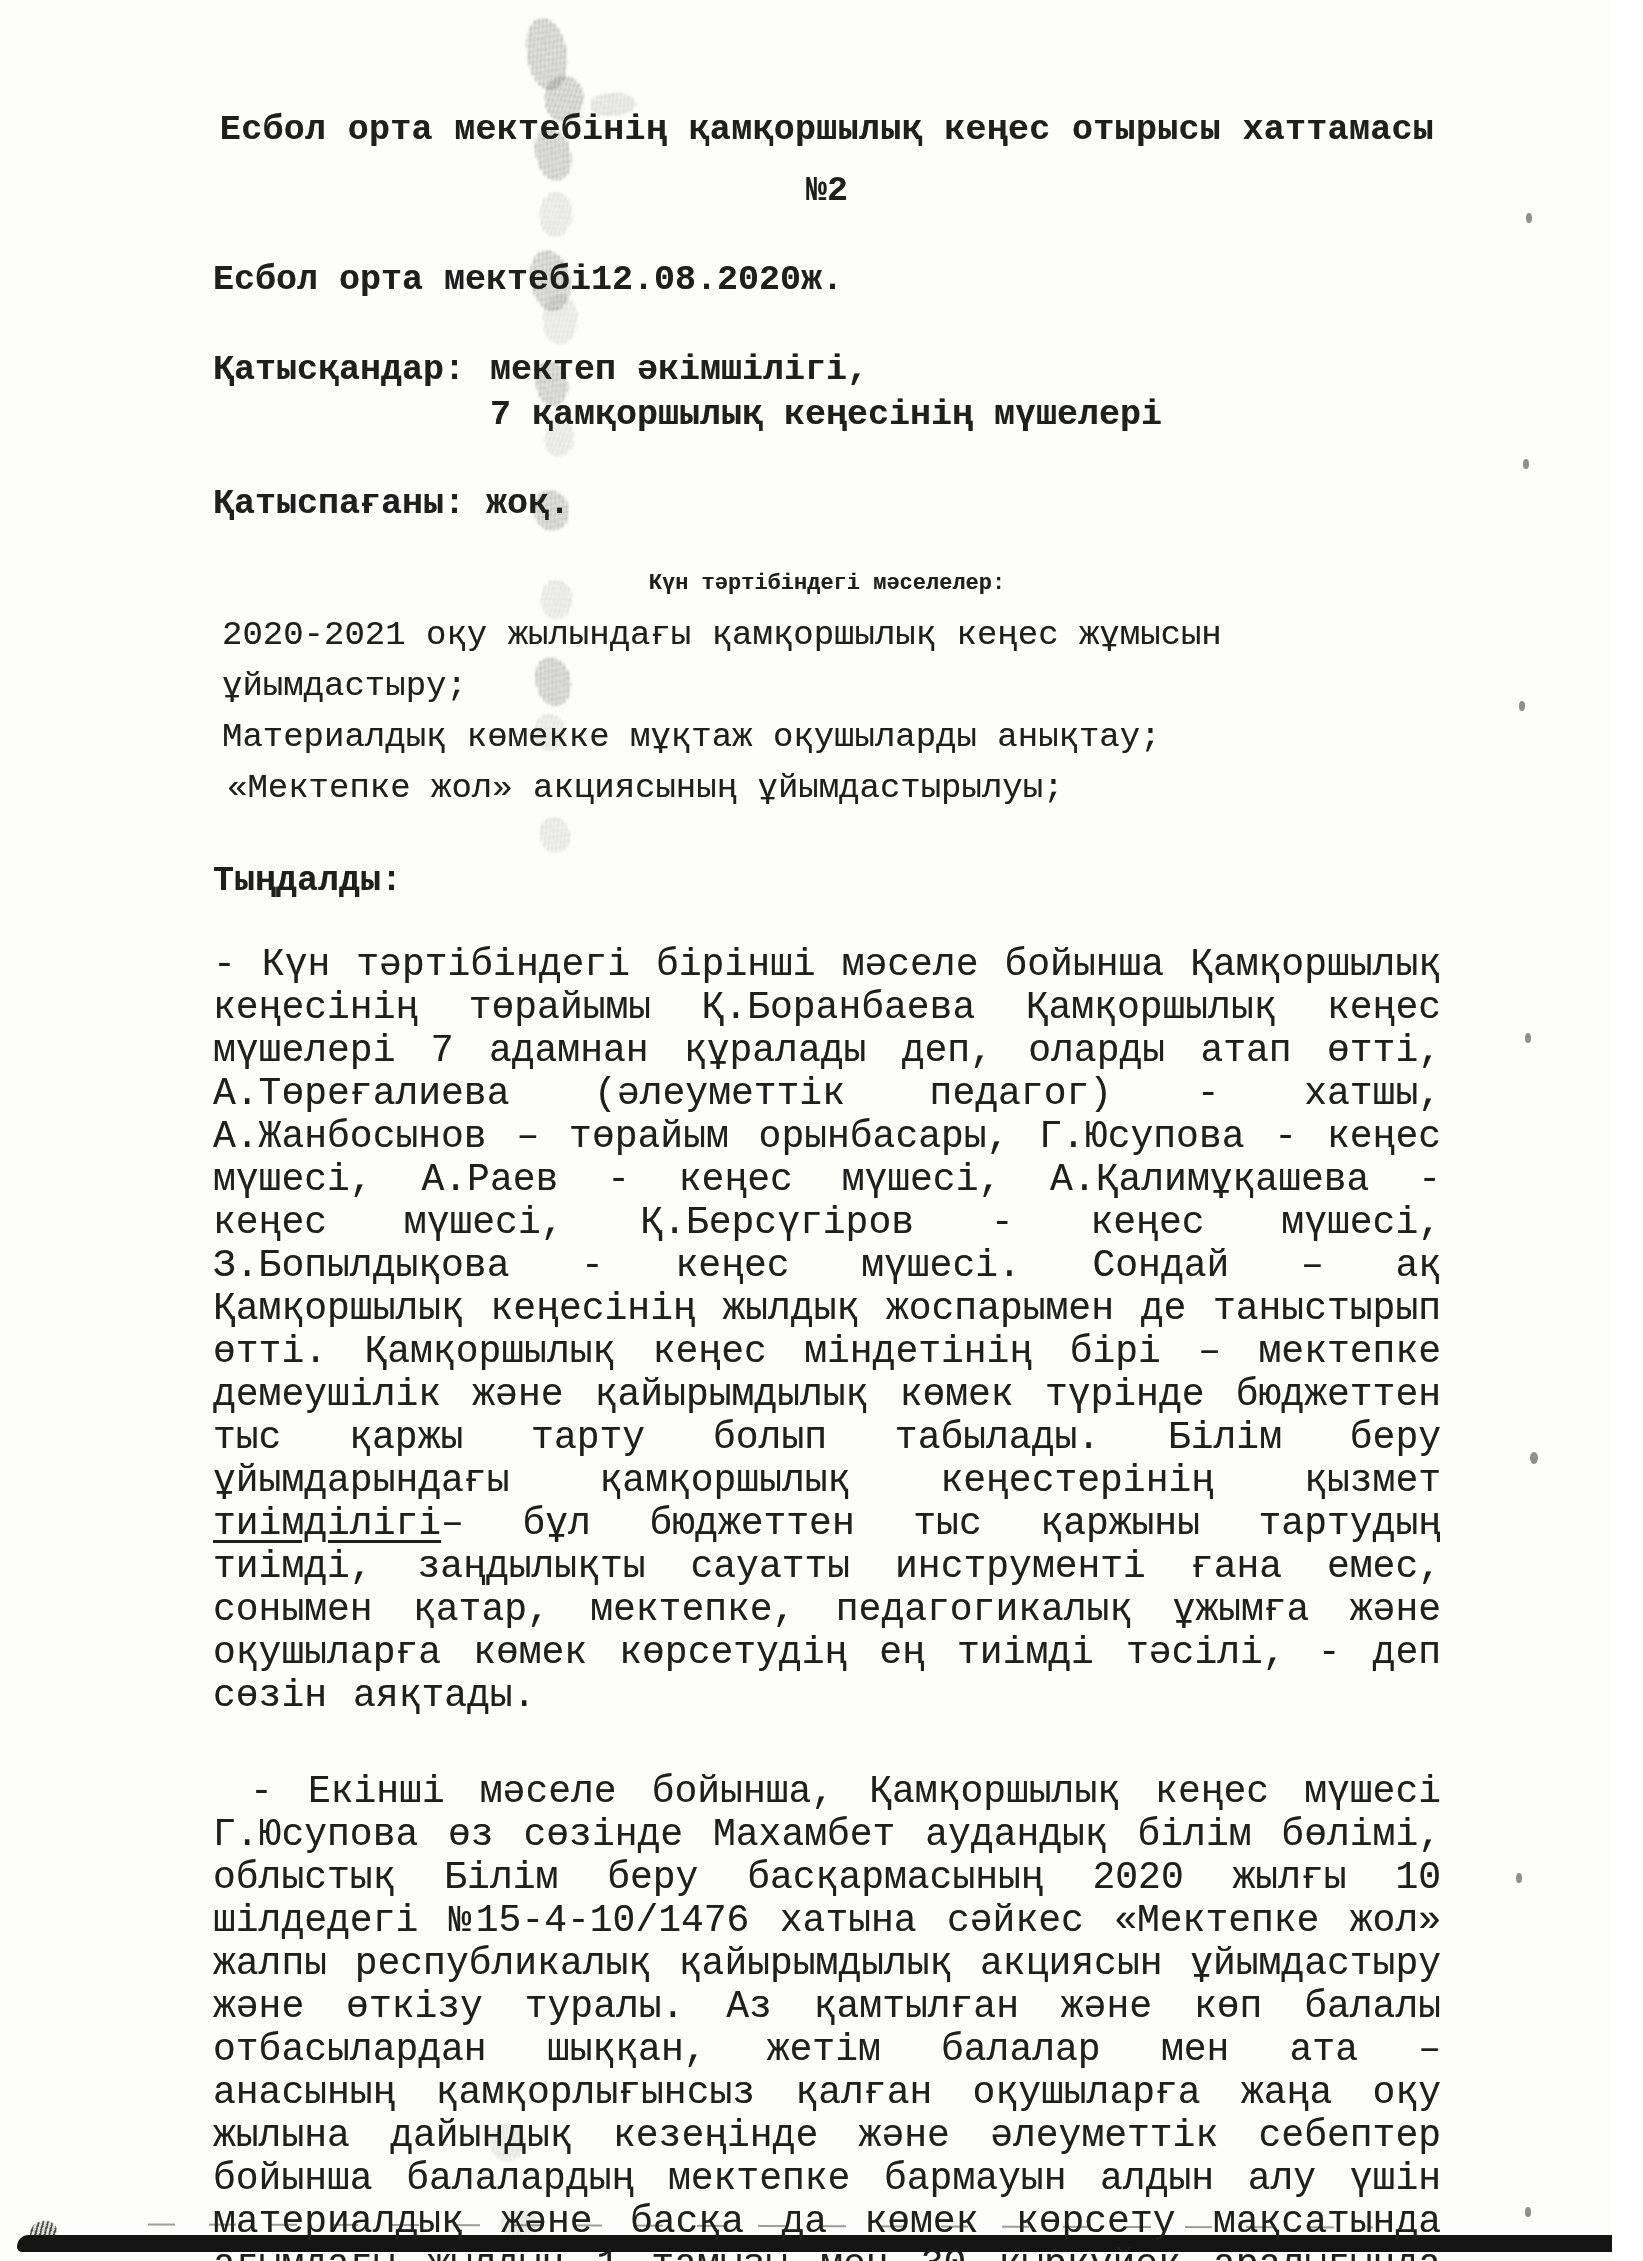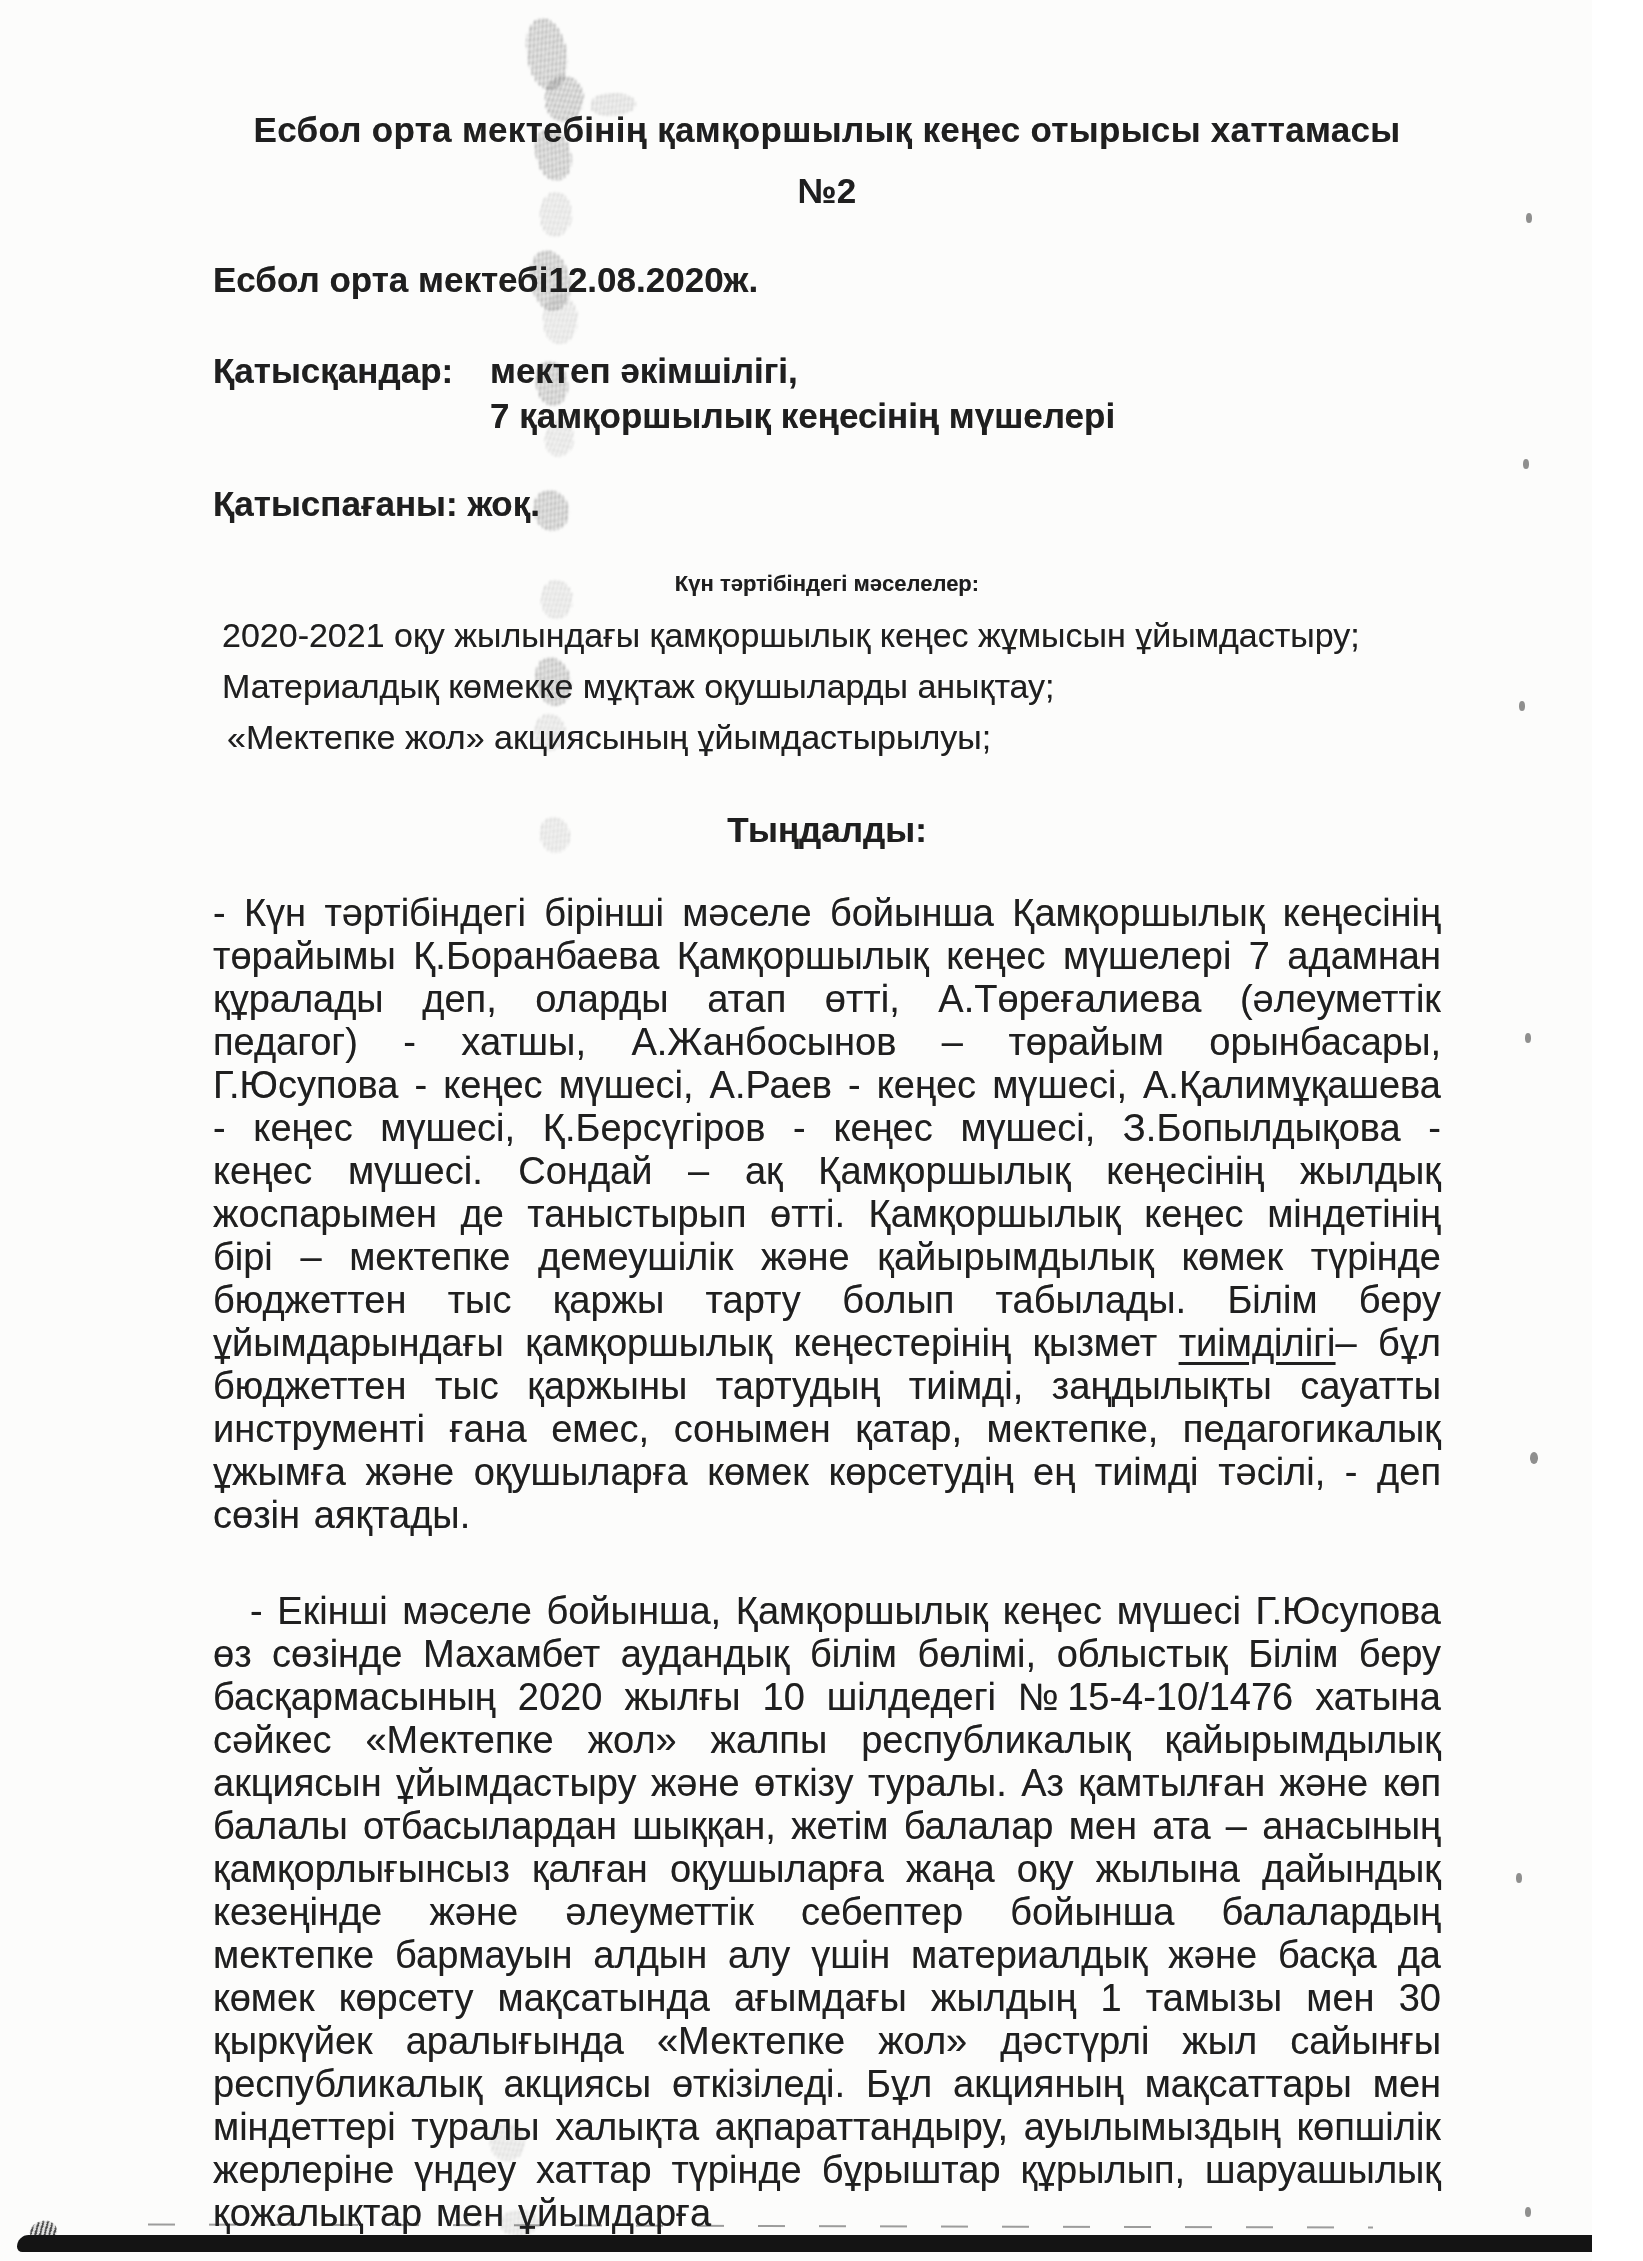--- a/index.html
+++ b/index.html
@@ -2,23 +2,24 @@
 <html style="font-size:10.3px"><head>
 <meta charset="utf-8">
 <style>
   html, body { margin: 0; padding: 0; background: #ffffff; }
 
   .page {
     position: relative;
     width: 1592px;
     height: 2261px;
     background: #fcfcfb;
-    font-family: Liberation Sans, sans-serif;
+    font-family: Liberation Mono, monospace;
     color: #1f1f1f;
     overflow: hidden;
+    padding-left: 20px;
   }
 
   .content {
     position: absolute;
     left: 213px;
     top: 0;
     width: 1228px;
   }
 
   .ink { text-shadow: 0 0 0.6px rgba(20,20,20,0.45); }
@@ -78,21 +79,21 @@
   .agenda-list {
     margin-top: 3.9px;
     font-size: 34px;
     line-height: 51px;
   }
   .agenda-item { padding-left: 9px; }
   .agenda-item.indent2 { padding-left: 14px; }
 
   .heard-heading {
     margin-top: 45px;
-    text-align: center;
+    text-align: left;
     font-weight: bold;
     font-size: 35px;
     line-height: 44px;
   }
 
   .para {
     font-size: 38px;
     line-height: 43px;
     text-align: justify;
     word-spacing: 3.2px;

